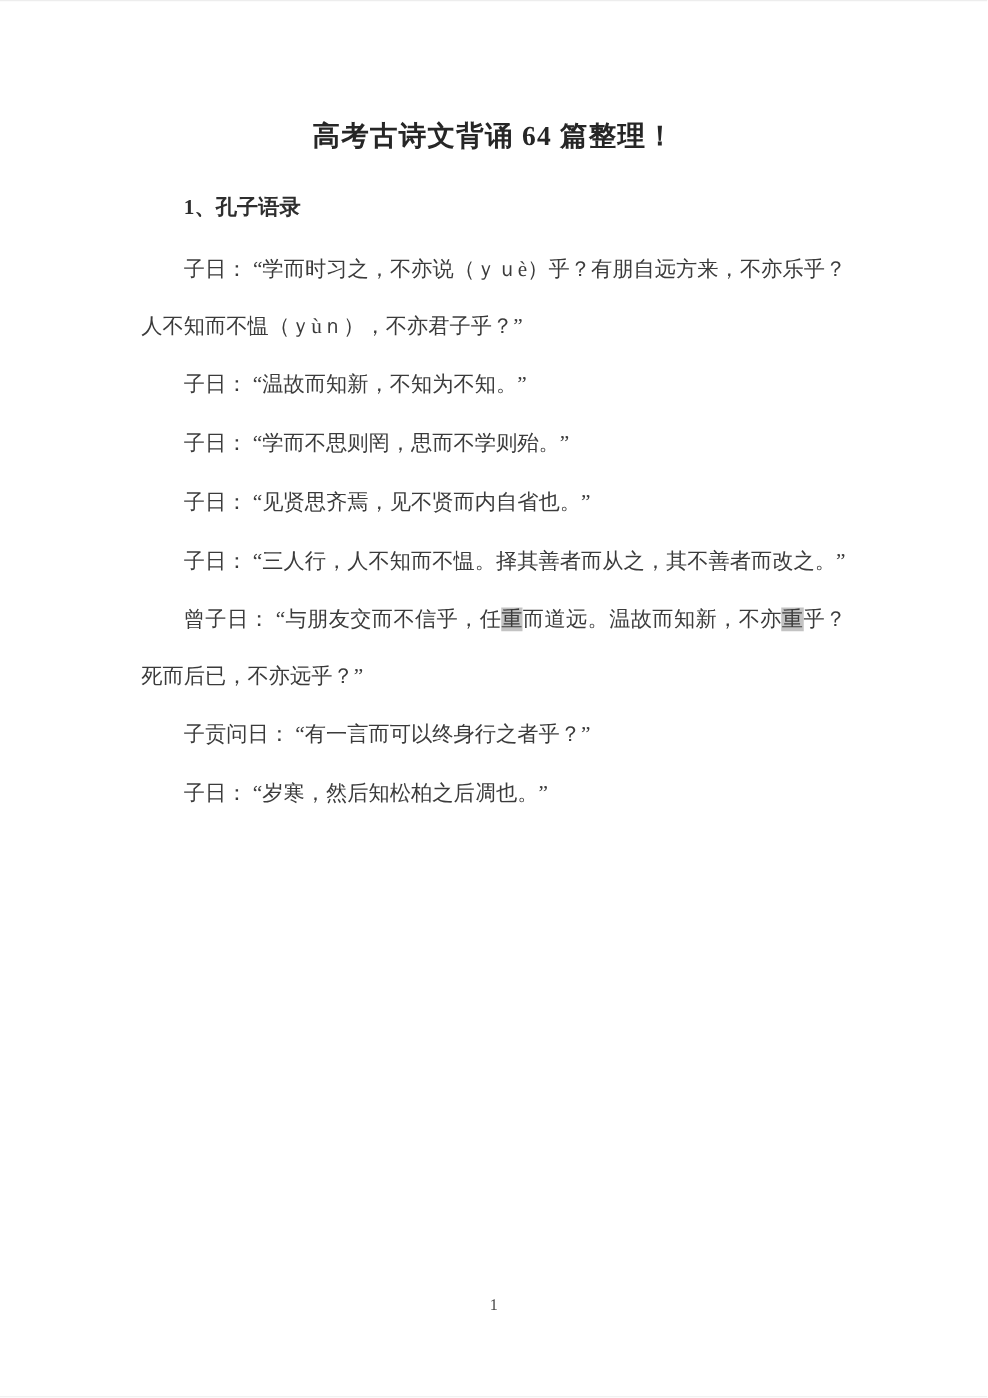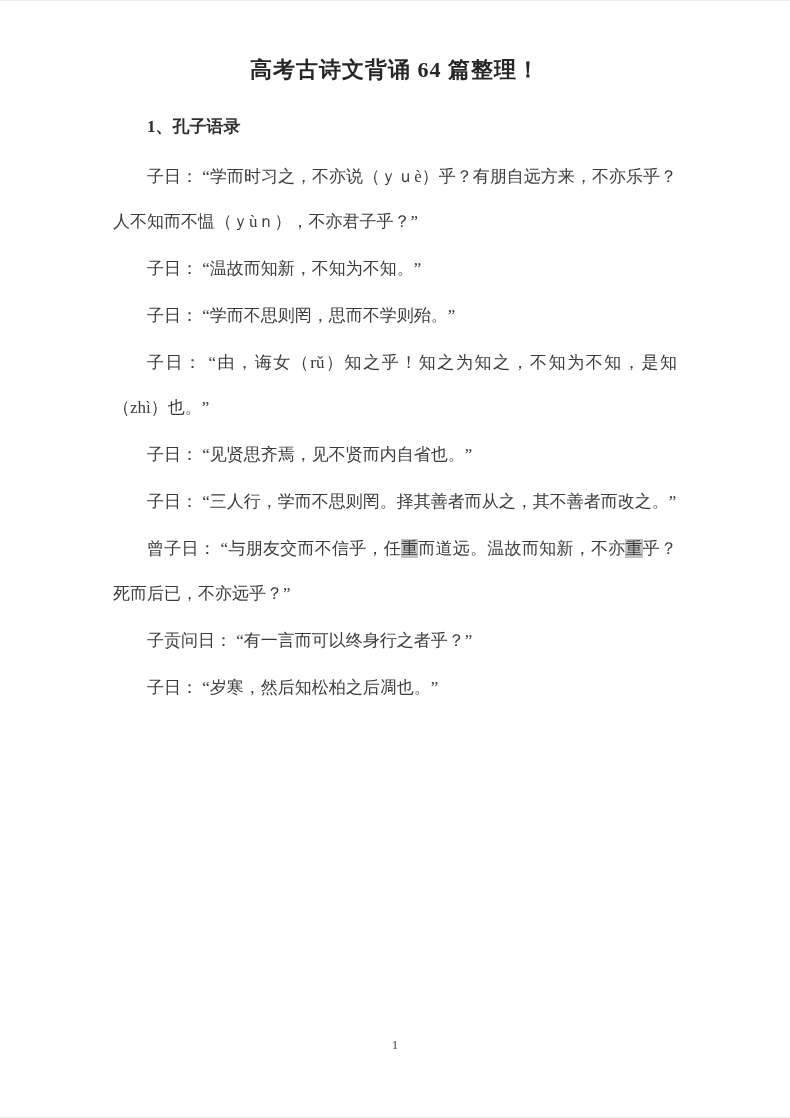--- a/index.html
+++ b/index.html
@@ -14,21 +14,21 @@
     margin: 0 auto;
     background: #ffffff;
     border-top: 1px solid #ededed;
     border-bottom: 1px solid #ededed;
     box-sizing: border-box;
     overflow: hidden;
     font-family: "Liberation Sans", "DejaVu Sans", sans-serif;
   }
   .title {
     margin: 0;
-    padding-top: 53px;
+    padding-top: 92px;
     text-align: center;
     font-family: "Liberation Serif", "DejaVu Serif", serif;
     font-weight: bold;
     font-size: 22px;
     line-height: 31px;
     color: #262626;
     letter-spacing: 1px;
   }
   .section-heading {
     margin: 29px 113px 0 113px;
@@ -73,23 +73,22 @@
 <div class="page">
 
   <h1 class="title">高考古诗文背诵 64 篇整理！</h1>
 
   <h2 class="section-heading">1、孔子语录</h2>
 
   <div class="doc-body">
     <p class="para"><span>子日： “学而时习之，不亦说（ｙｕè）乎？有朋自远方来，不亦乐乎？人不知而不愠（ｙùｎ），不亦君子乎？”</span></p>
     <p class="para"><span>子日： “温故而知新，不知为不知。”</span></p>
     <p class="para"><span>子日： “学而不思则罔，思而不学则殆。”</span></p>
-    <p class="para"><span>子日： “由，诲女（rǔ）知之乎！知之为知之，不知为不知，是知（zhì）也。”</span></p>
     <p class="para"><span>子日： “见贤思齐焉，见不贤而内自省也。”</span></p>
-    <p class="para"><span>子日： “三人行，学而不思则罔。择其善者而从之，其不善者而改之。”</span></p>
+    <p class="para"><span>子日： “三人行，人不知而不愠。择其善者而从之，其不善者而改之。”</span></p>
     <p class="para"><span>曾子日： “与朋友交而不信乎，任</span><span class="hl">重</span><span>而道远。温故而知新，不亦</span><span class="hl">重</span><span>乎？死而后已，不亦远乎？”</span></p>
     <p class="para"><span>子贡问日： “有一言而可以终身行之者乎？”</span></p>
     <p class="para"><span>子日： “岁寒，然后知松柏之后凋也。”</span></p>
   </div>
 
   <div class="footer">
     <span class="pagenum">1</span>
   </div>
 
 </div>

